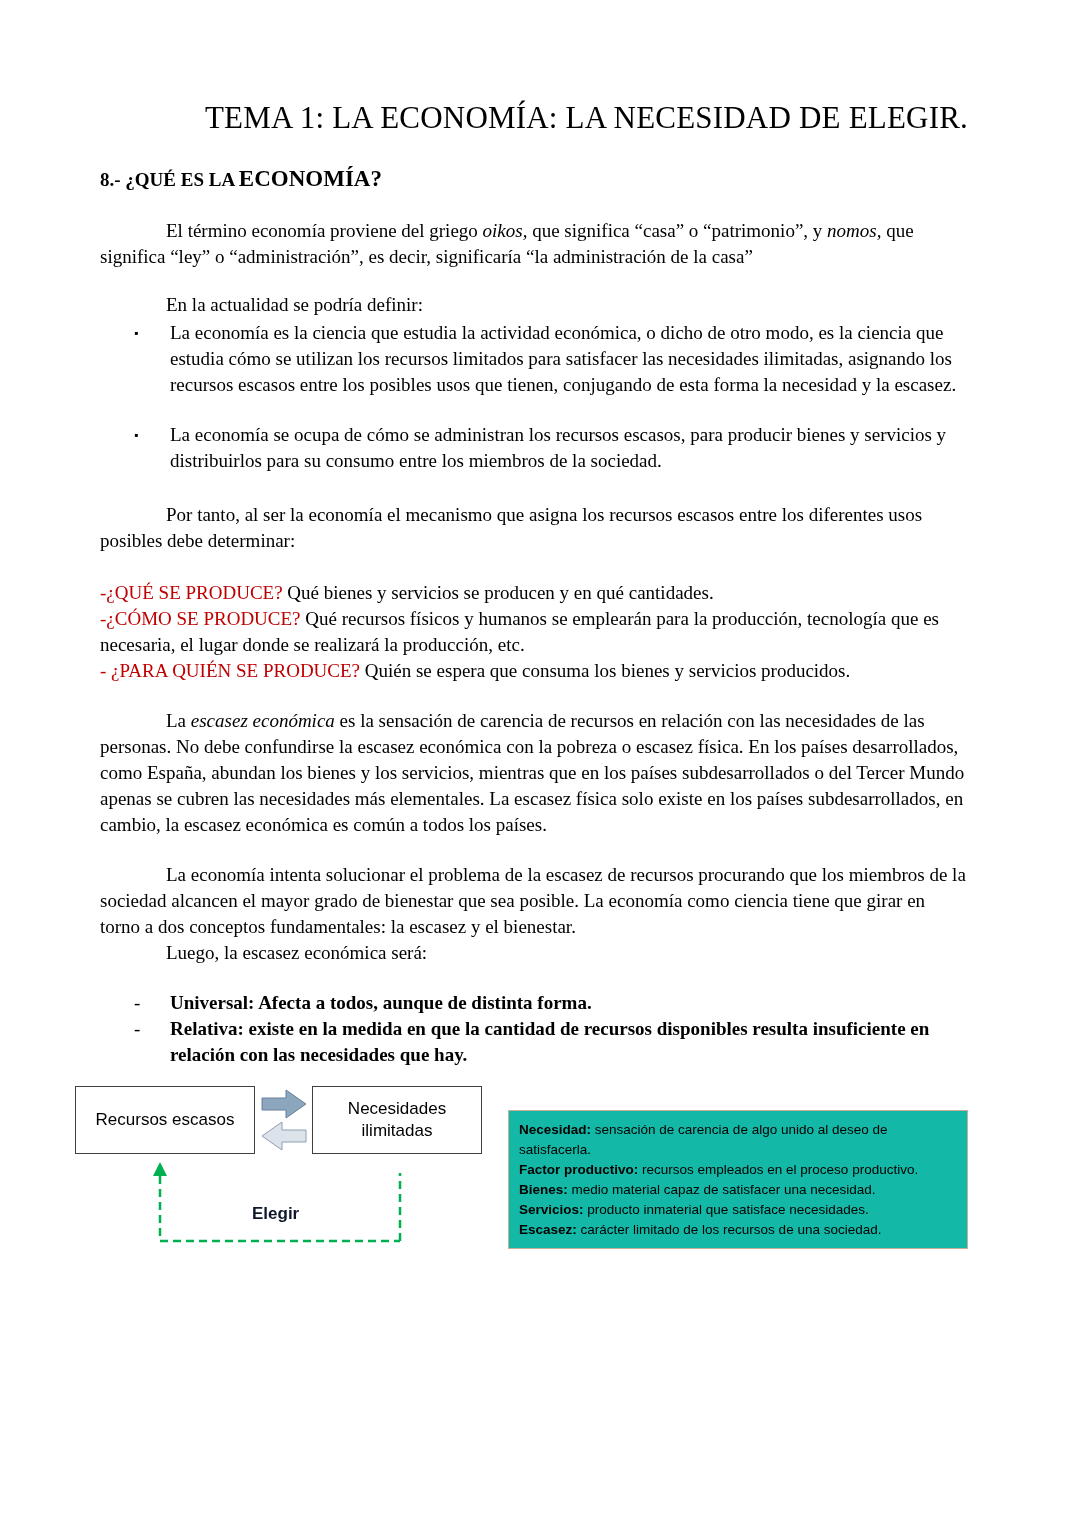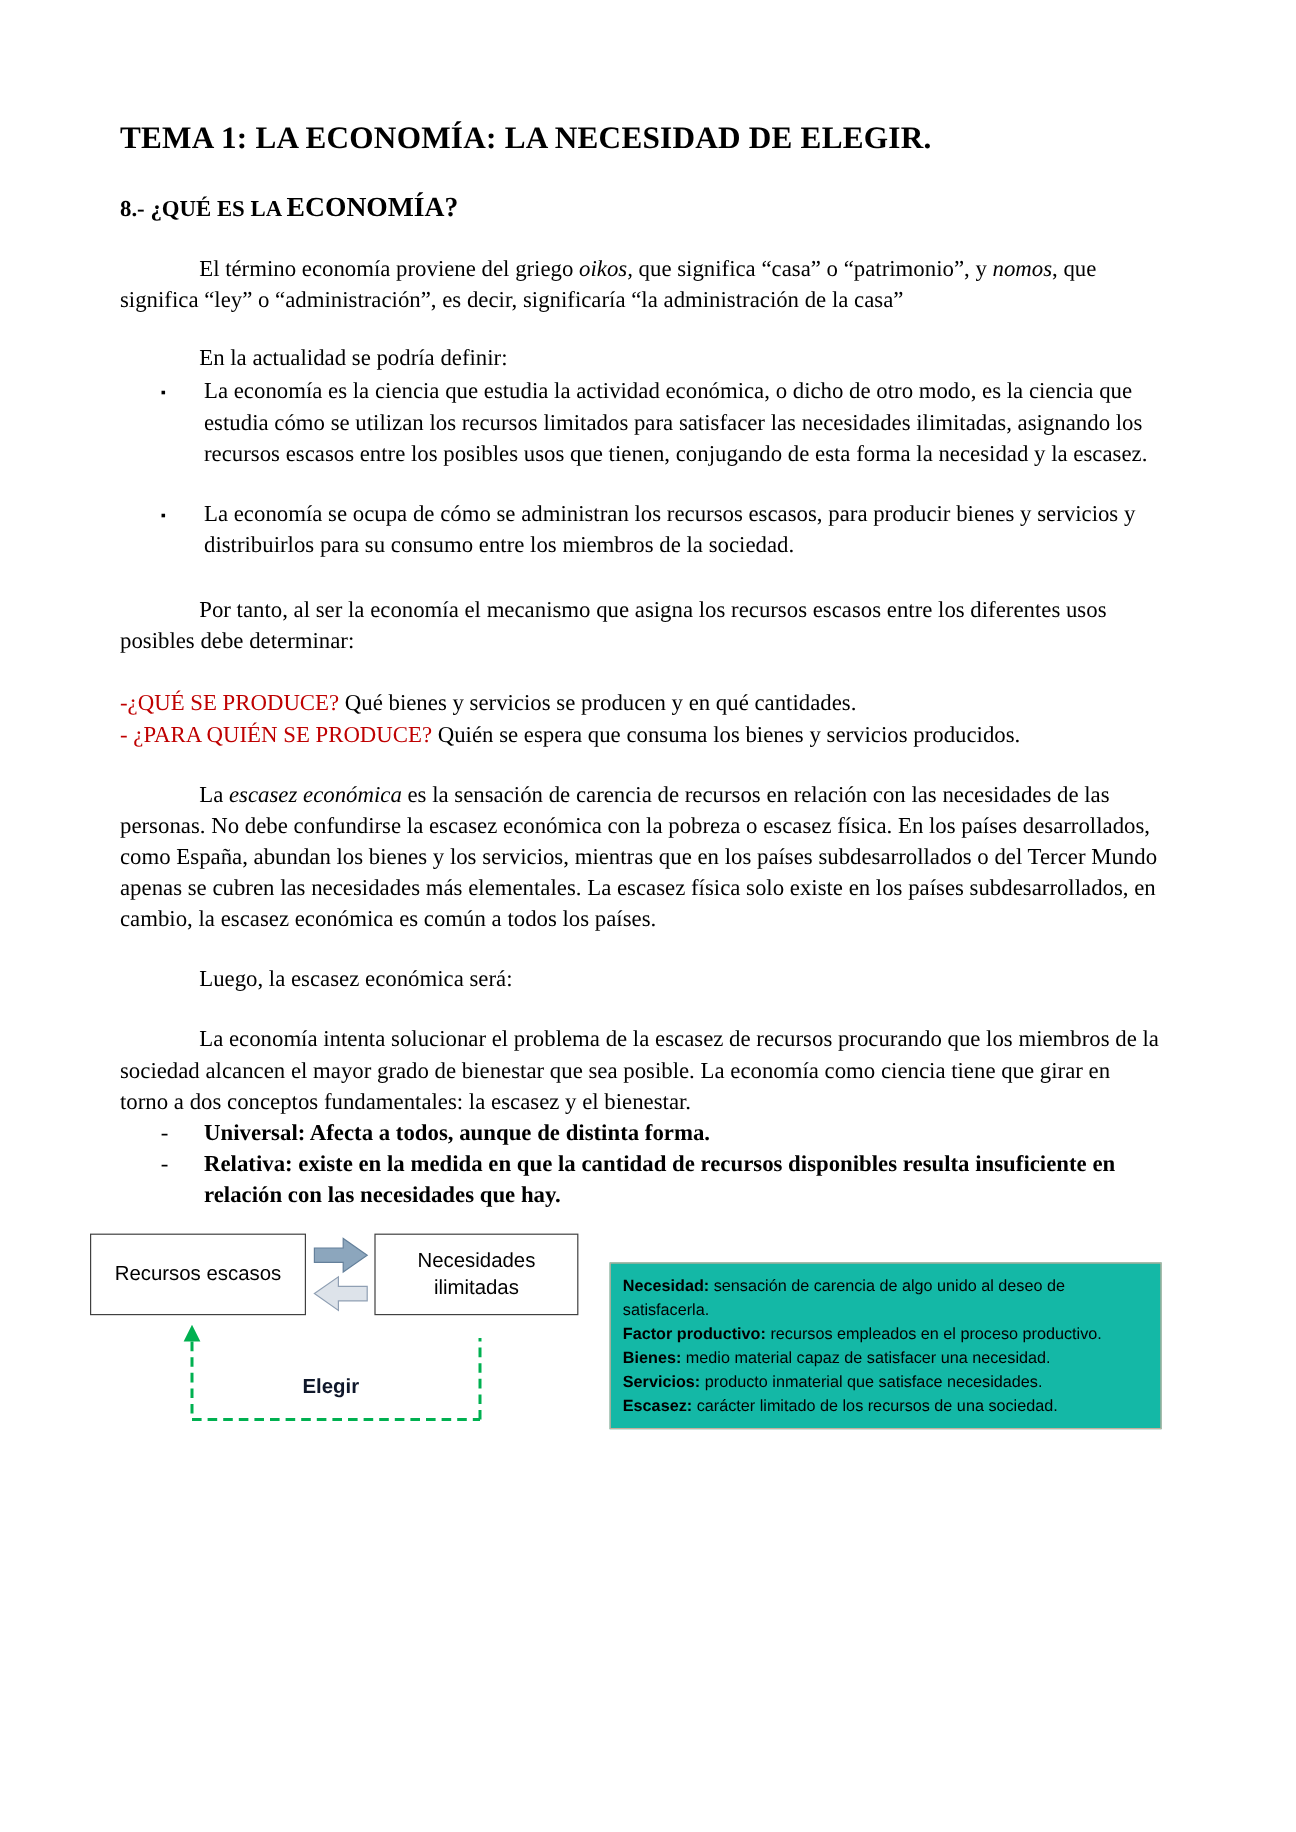--- a/index.html
+++ b/index.html
@@ -9,23 +9,23 @@
     height: 1527px;
     background: #ffffff;
     position: relative;
     font-family: "Liberation Serif", "DejaVu Serif", serif;
     color: #000000;
     overflow: hidden;
   }
   .content { padding: 100px 112px 0 100px; }
 
   h1.doc-title {
-    font-size: 26px;
-    font-weight: bold;
-    text-align: left;
+    font-size: 31px;
+    font-weight: normal;
+    text-align: right;
     margin-bottom: 30px;
     letter-spacing: 0.2px;
   }
   h2.section-heading { font-size: 19px; font-weight: bold; margin-bottom: 26px; }
   h2.section-heading .big { font-size: 23px; }
 
   .para { font-size: 19px; line-height: 26px; }
   .indent { text-indent: 66px; }
   .mb22 { margin-bottom: 22px; }
   .mb24 { margin-bottom: 24px; }
@@ -119,27 +119,28 @@
 
     <div class="bullet-item bullet-gap2">
       <span class="marker">▪</span>
       <span class="btext">La economía se ocupa de cómo se administran los recursos escasos, para producir bienes y servicios y distribuirlos para su consumo entre los miembros de la sociedad.</span>
     </div>
 
     <p class="para indent mb26">Por tanto, al ser la economía el mecanismo que asigna los recursos escasos entre los diferentes usos posibles debe determinar:</p>
 
     <div class="q-block">
       <p class="qline"><span class="red">-¿QUÉ SE PRODUCE?</span><span> Qué bienes y servicios se producen y en qué cantidades.</span></p>
+      <p class="qline"><span class="red">-¿CÓMO SE PRODUCE?</span><span> Qué recursos físicos y humanos se emplearán para la producción, tecnología que es necesaria, el lugar donde se realizará la producción, etc.</span></p>
       <p class="qline"><span class="red">- ¿PARA QUIÉN SE PRODUCE?</span><span> Quién se espera que consuma los bienes y servicios producidos.</span></p>
     </div>
 
     <p class="para indent mb24"><span>La </span><span class="it">escasez económica</span><span> es la sensación de carencia de recursos en relación con las necesidades de las personas.  No debe confundirse la escasez económica con la pobreza o escasez física.  En los países desarrollados, como España, abundan los bienes y los servicios, mientras que en los países subdesarrollados o del Tercer Mundo apenas se cubren las necesidades más elementales. La escasez física solo existe en los países subdesarrollados, en cambio, la escasez económica es común a todos los países.</span></p>
 
+    <p class="para indent">La economía intenta solucionar el problema de la escasez de recursos procurando que los miembros de la sociedad alcancen el mayor grado de bienestar que sea posible. La economía como ciencia tiene que girar en torno a dos conceptos fundamentales: la escasez y el bienestar.</p>
     <p class="para indent mb24">Luego, la escasez económica será:</p>
-    <p class="para indent">La economía intenta solucionar el problema de la escasez de recursos procurando que los miembros de la sociedad alcancen el mayor grado de bienestar que sea posible. La economía como ciencia tiene que girar en torno a dos conceptos fundamentales: la escasez y el bienestar.</p>
 
     <div class="dash-item">
       <span class="marker">-</span>
       <span class="dtext">Universal: Afecta a todos, aunque de distinta forma.</span>
     </div>
     <div class="dash-item">
       <span class="marker">-</span>
       <span class="dtext">Relativa: existe en la medida en que la cantidad de recursos disponibles resulta insuficiente en relación con las necesidades que hay.</span>
     </div>
 

